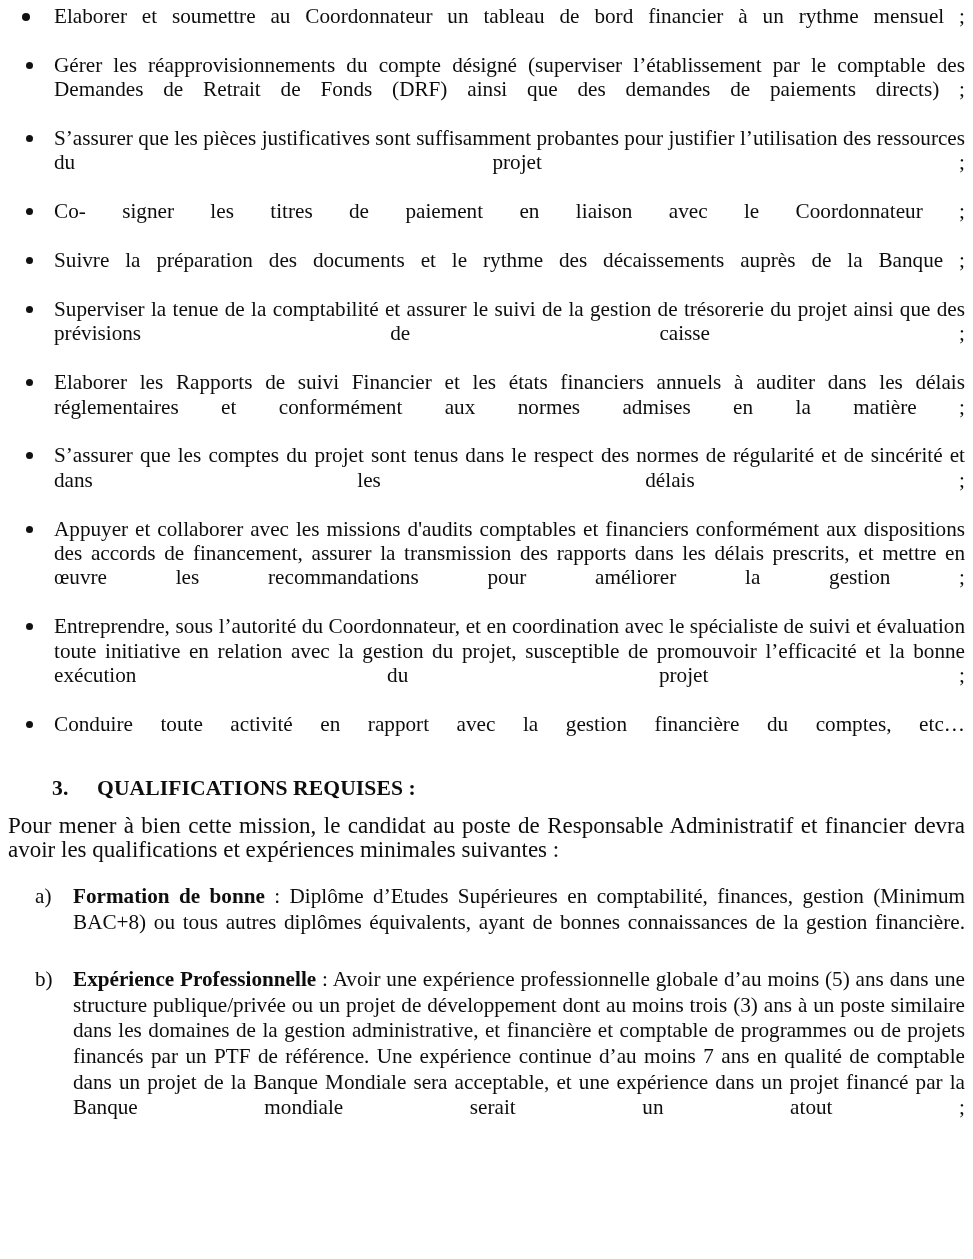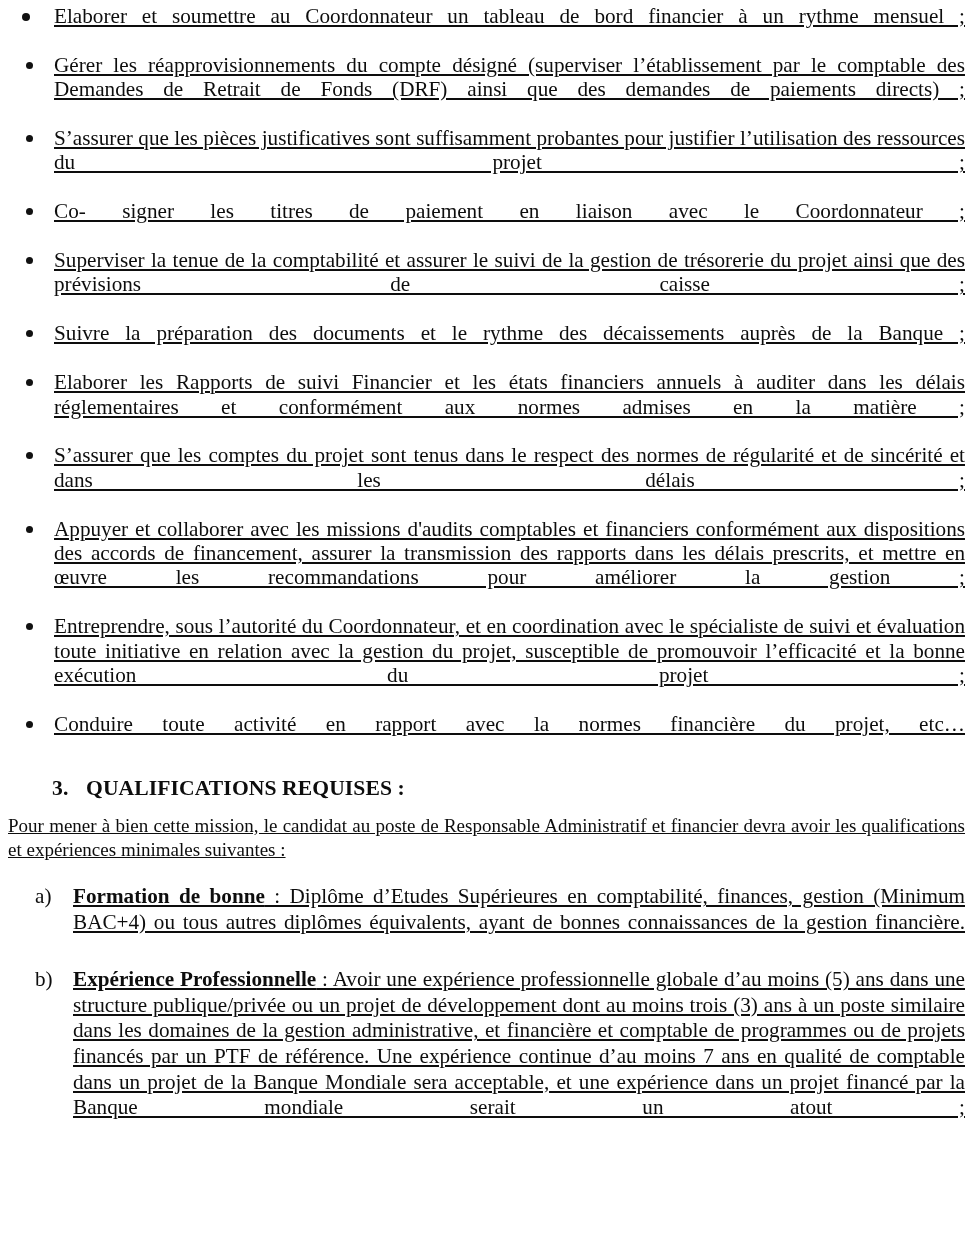--- a/index.html
+++ b/index.html
@@ -16,26 +16,25 @@
     color: #0d0d0d;
     -webkit-font-smoothing: antialiased;
   }
 
   .page {
     position: relative;
     width: 973px;
     height: 1259px;
     box-sizing: border-box;
     padding: 4px 8px 0 8px;
-    text-decoration: underline;
   }
 
   
   .para {
-    font-size: 19px;
+    font-size: 23px;
     line-height: 24.4px;
     text-align: justify;
     text-justify: inter-word;
     margin: 0;
     hyphens: none;
   }
 
   
   .duty-list {
     list-style: none;
@@ -84,21 +83,21 @@
     font-weight: bold;
     letter-spacing: 0.1px;
   }
   .section-heading .sec-num {
     position: absolute;
     left: 44px;
     top: 0;
   }
   .section-heading .sec-text {
     display: inline-block;
-    margin-left: 34px;
+    margin-left: 45px;
   }
 
   .intro-para {
     margin-top: 13px;
   }
 
   
   .qual-list {
     list-style: none;
     margin: 22px 0 0 0;
@@ -153,28 +152,28 @@
       <span class="txt">S’assurer que les pièces justificatives sont suffisamment probantes pour justifier l’utilisation des ressources du projet ;</span>
     </li>
 
     <li class="duty-item">
       <span class="bullet"></span>
       <span class="txt">Co- signer les titres de paiement en liaison avec le Coordonnateur ;</span>
     </li>
 
     <li class="duty-item">
       <span class="bullet"></span>
+      <span class="txt">Suivre la préparation des documents et le rythme des décaissements auprès de la Banque ;</span>
+    </li>
+
+    <li class="duty-item">
+      <span class="bullet"></span>
       <span class="txt">Superviser la tenue de la comptabilité et assurer le suivi de la gestion de trésorerie du projet ainsi que des prévisions de caisse ;</span>
     </li>
 
-    <li class="duty-item">
-      <span class="bullet"></span>
-      <span class="txt">Suivre la préparation des documents et le rythme des décaissements auprès de la Banque ;</span>
-    </li>
-
     <li class="duty-item gap-before">
       <span class="bullet"></span>
       <span class="txt">Elaborer les Rapports de suivi Financier et les états financiers annuels à auditer dans les délais réglementaires et conformément aux normes admises en la matière ;</span>
     </li>
 
     <li class="duty-item gap-before">
       <span class="bullet"></span>
       <span class="txt">S’assurer que les comptes du projet sont tenus dans le respect des normes de régularité et de sincérité et dans les délais ;</span>
     </li>
 
@@ -184,37 +183,37 @@
     </li>
 
 
     <li class="duty-item gap-before">
       <span class="bullet"></span>
       <span class="txt">Entreprendre, sous l’autorité du Coordonnateur, et en coordination avec le spécialiste de suivi et évaluation toute initiative en relation avec la gestion du projet, susceptible de promouvoir l’efficacité et la bonne exécution du projet ;</span>
     </li>
 
     <li class="duty-item gap-before">
       <span class="bullet"></span>
-      <span class="txt">Conduire toute activité en rapport avec la normes financière du projet, etc…</span>
+      <span class="txt">Conduire toute activité en rapport avec la gestion financière du comptes, etc…</span>
     </li>
 
   </ul>
 
   <div class="section-heading">
     <span class="sec-num">3.</span>
     <span class="sec-text">QUALIFICATIONS REQUISES :</span>
   </div>
 
   <p class="para intro-para">Pour mener à bien cette mission, le candidat au poste de Responsable Administratif et financier devra avoir les qualifications et expériences minimales suivantes :</p>
 
   <ol class="qual-list">
 
     <li class="qual-item">
       <span class="marker">a)</span>
-      <span class="body"><span class="lead-in">Formation de bonne</span><span> : Diplôme d’Etudes Supérieures en comptabilité, finances, gestion (Minimum BAC+4) ou tous autres diplômes équivalents, ayant de bonnes connaissances de la gestion financière.</span></span>
+      <span class="body"><span class="lead-in">Formation de bonne</span><span> : Diplôme d’Etudes Supérieures en comptabilité, finances, gestion (Minimum BAC+8) ou tous autres diplômes équivalents, ayant de bonnes connaissances de la gestion financière.</span></span>
     </li>
 
     <li class="qual-item">
       <span class="marker">b)</span>
       <span class="body"><span class="lead-in">Expérience Professionnelle</span><span> : Avoir une expérience professionnelle globale d’au moins (5) ans dans une structure publique/privée ou un projet de développement dont au moins trois (3) ans à un poste similaire dans les domaines de la gestion administrative, et financière et comptable de programmes ou de projets financés par un PTF de référence. Une expérience continue d’au moins 7 ans en qualité de comptable dans un projet de la Banque Mondiale sera acceptable, et une expérience dans un projet financé par la Banque mondiale serait un atout ;</span></span>
     </li>
 
   </ol>
 
 </div>

